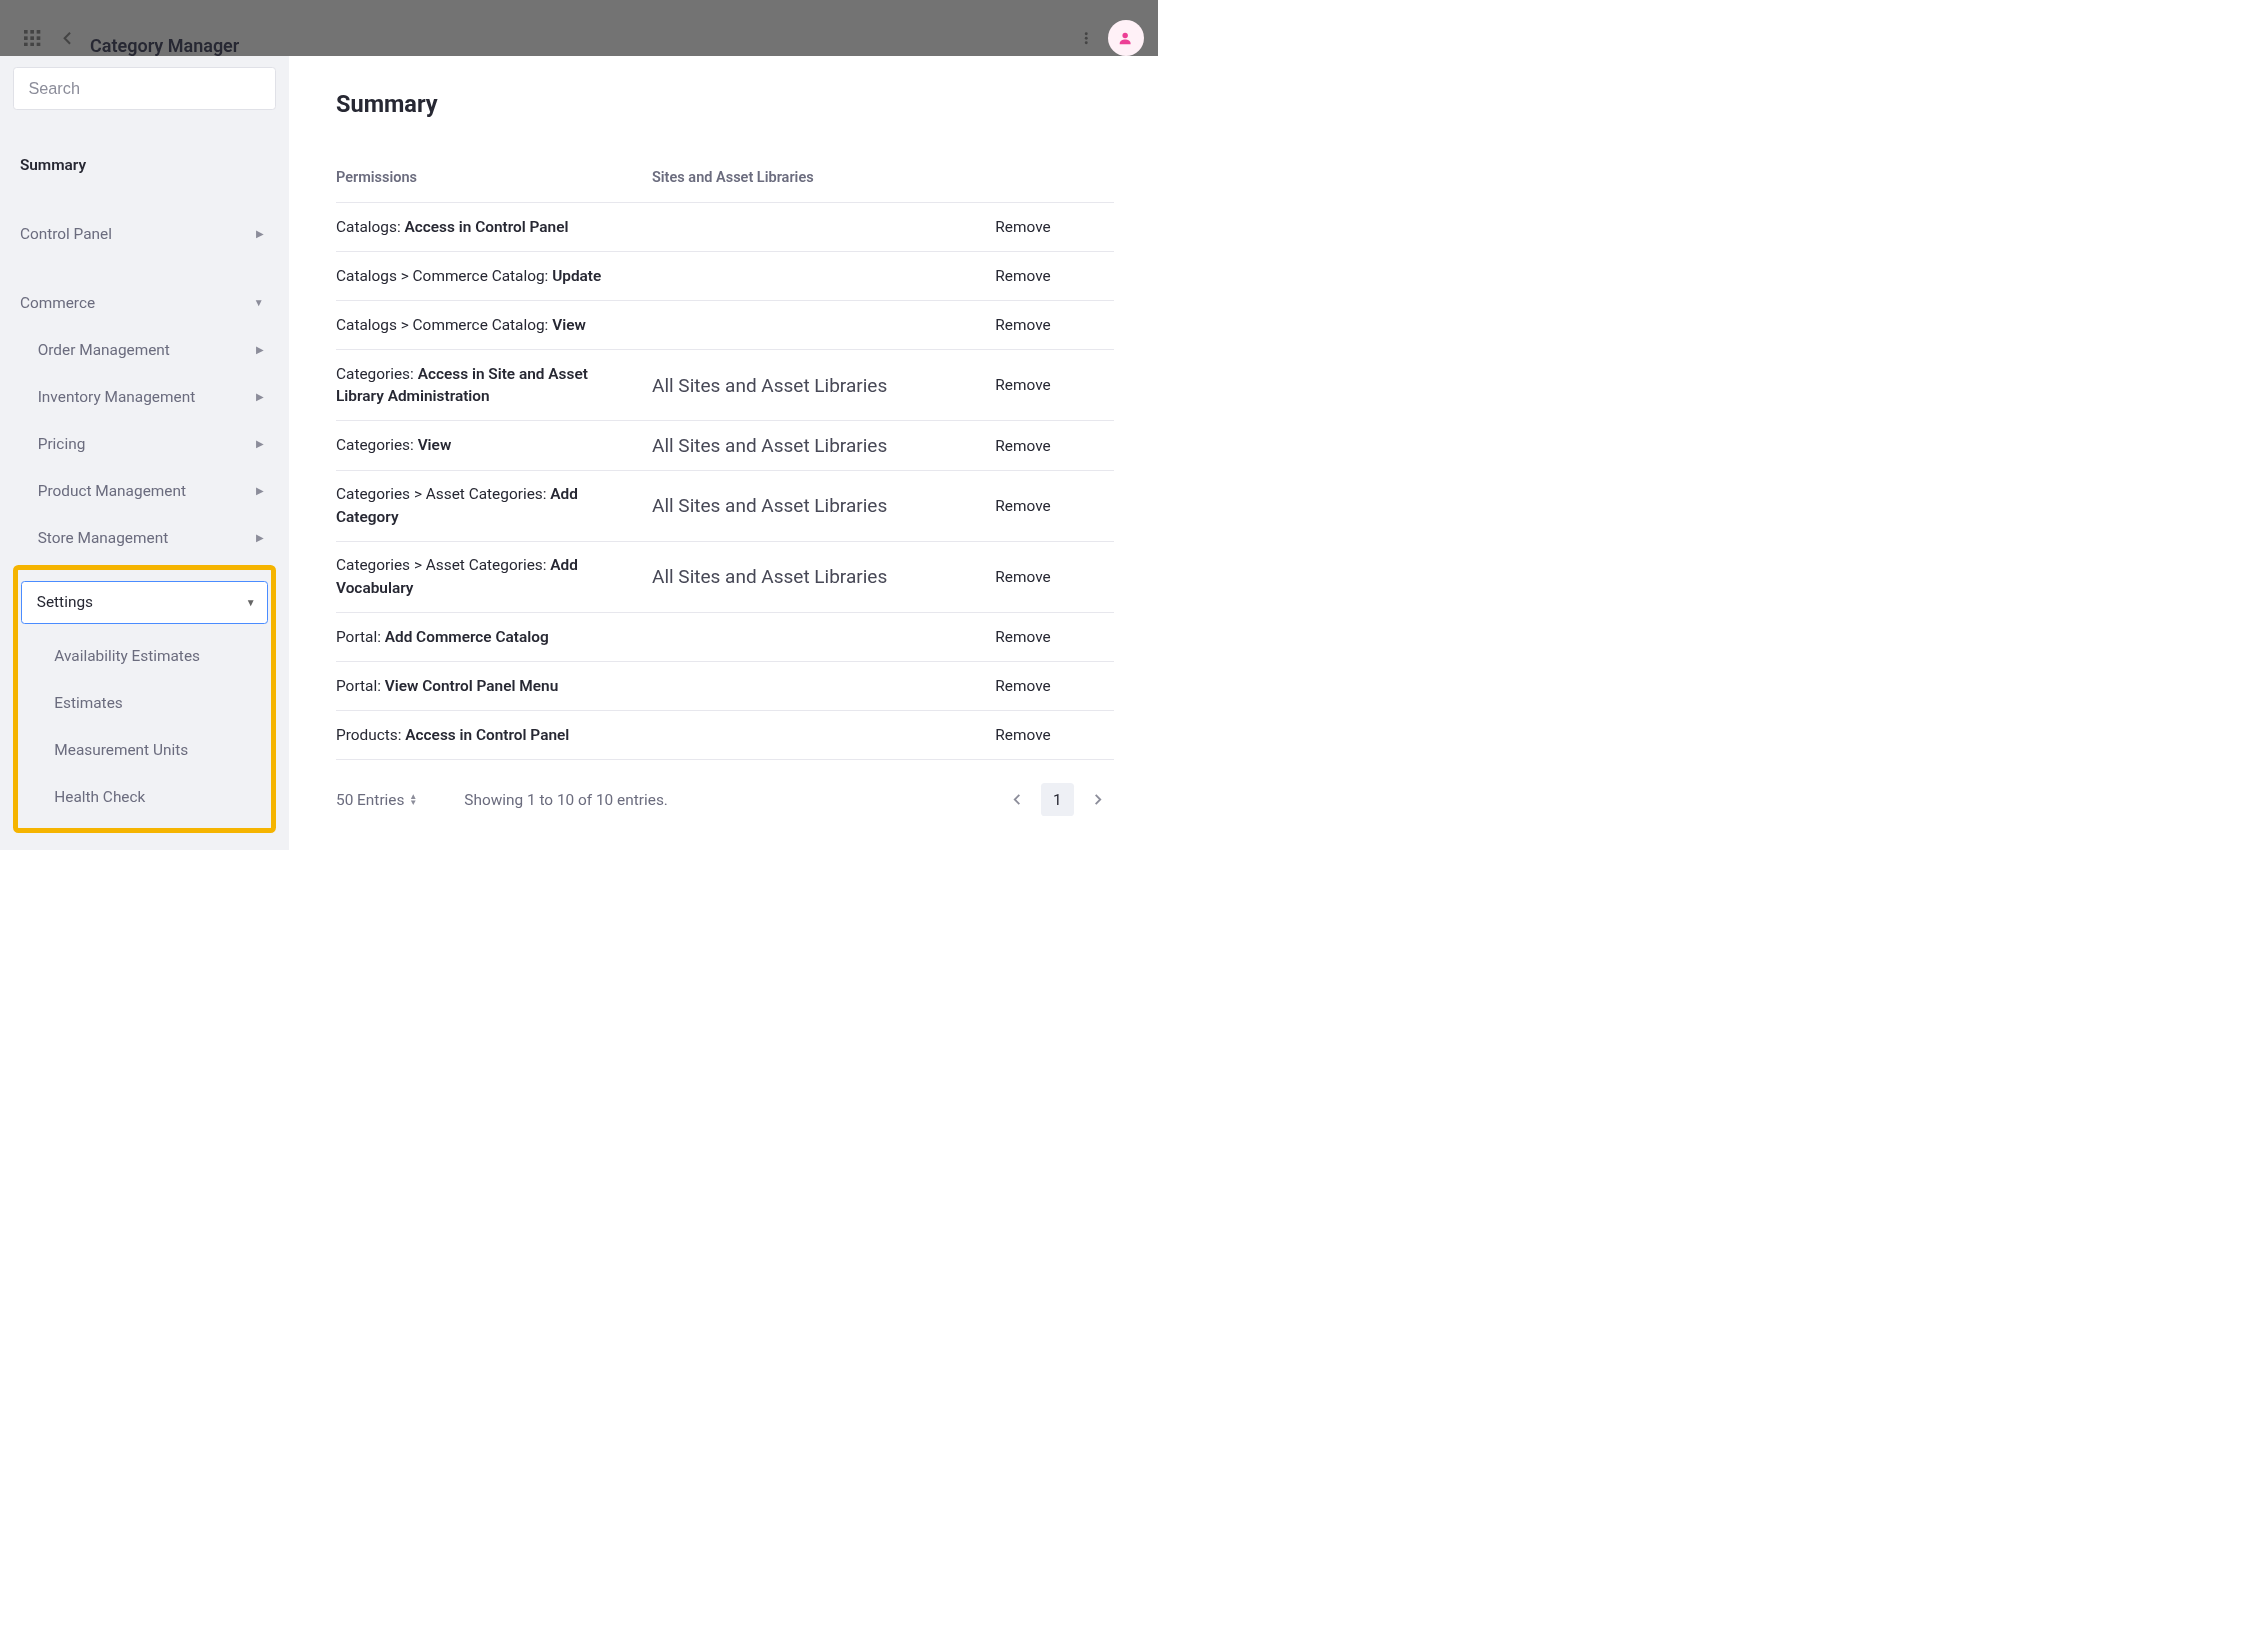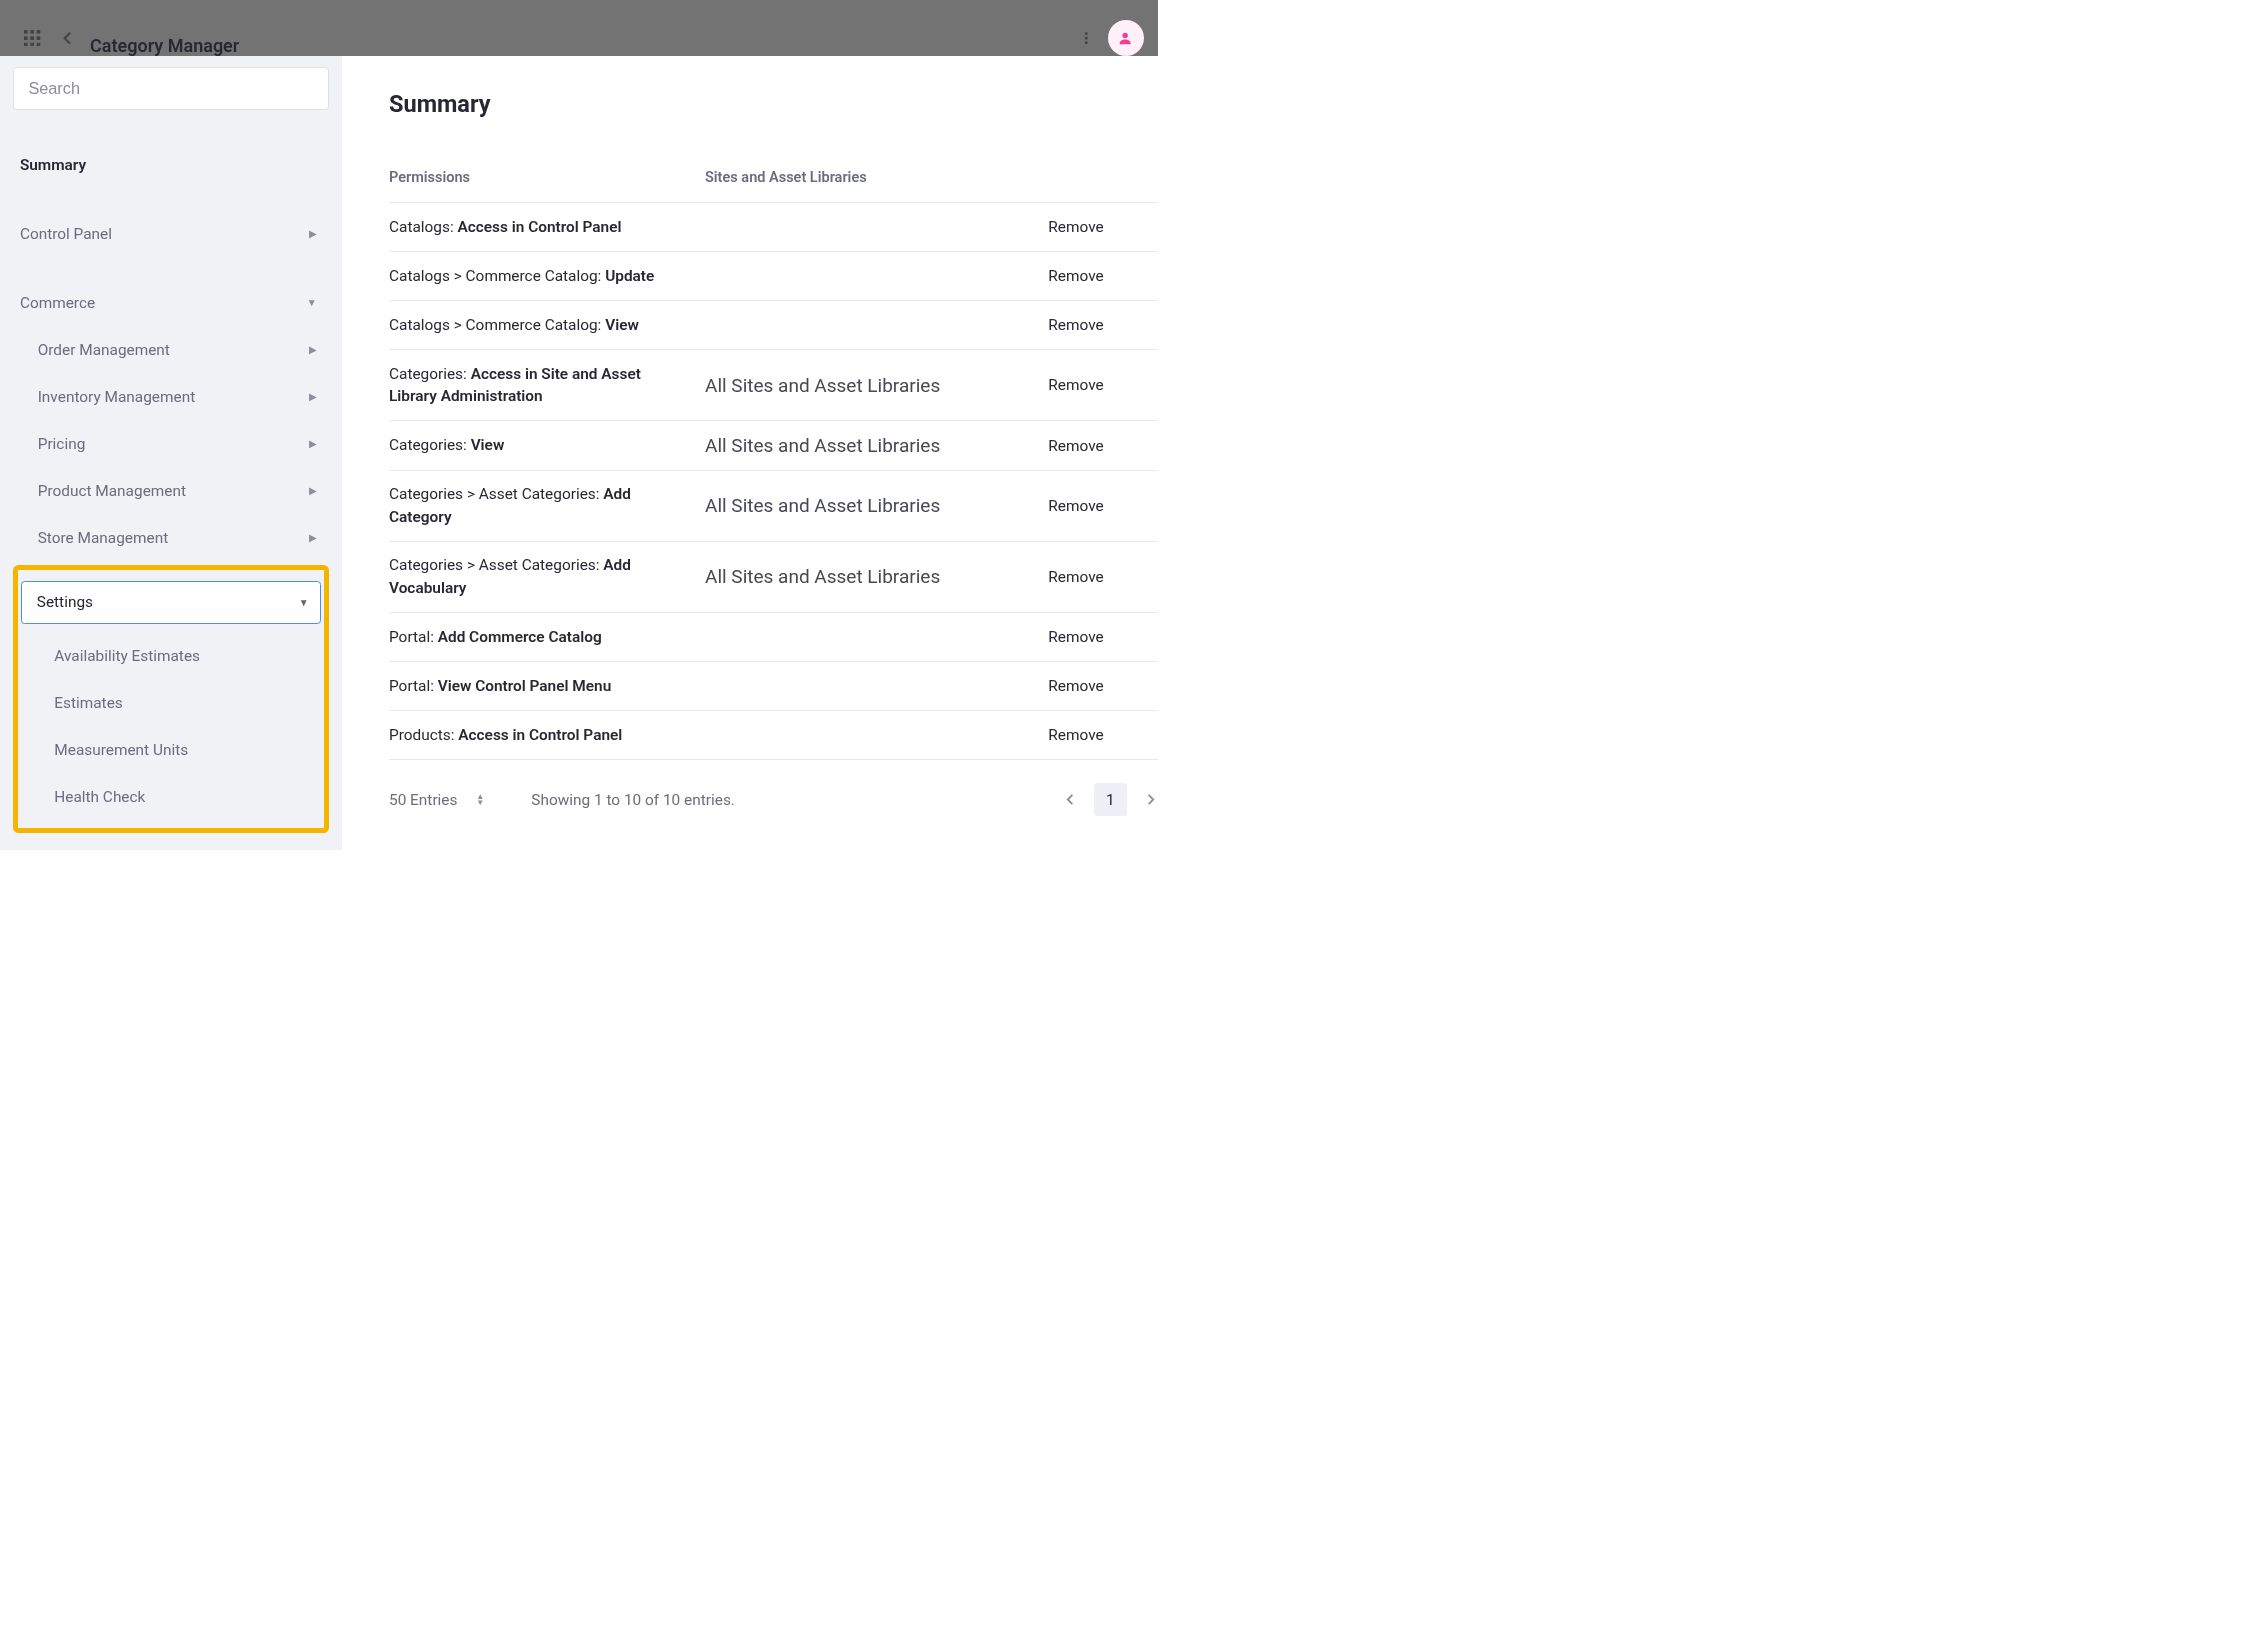--- a/index.html
+++ b/index.html
@@ -18,21 +18,21 @@
 
   
   .header{height:56px;background:#737373;display:flex;align-items:flex-end;padding:0 14.5px;}
   .hbtn{width:36px;height:36px;border-radius:3.6px;display:flex;align-items:center;justify-content:center;color:#444;cursor:pointer;}
   .page-title{font-size:18px;font-weight:600;margin-left:3.6px;}
   .spacer{flex:1;}
   .avatar{width:36px;height:36px;border-radius:50%;background:#fff1f7;display:flex;align-items:center;justify-content:center;color:var(--pink);margin-left:3.6px;cursor:pointer;}
 
   
   .body{display:flex;height:calc(100% - 56px);}
-  .sidebar{width:342px;background:var(--side-bg);padding:11px 12.7px 0 12.7px;overflow-y:auto;}
+  .sidebar{width:289px;background:var(--side-bg);padding:11px 12.7px 0 12.7px;overflow-y:auto;}
   .main{flex:1;padding:9px 12.7px 0 22px;overflow:hidden;position:relative;}
 
   
   .search{background:#fff;border:0.9px solid #e0e1e7;border-radius:3.6px;height:43px;display:flex;align-items:center;padding:0 12.7px;margin-bottom:31px;}
   .search input{border:none;outline:none;width:100%;font-size:16.3px;color:var(--text);}
   .search input::placeholder{color:#8c8d9a;}
 
   
   .nav-item{display:flex;align-items:center;height:47px;padding:0 12.7px 0 7.2px;color:var(--muted);font-size:15.4px;border-radius:3.6px;cursor:pointer;user-select:none;}
   .nav-item.active{color:var(--text);font-weight:600;}
@@ -52,21 +52,21 @@
   .tbl-head,.tbl-row{display:grid;grid-template-columns:289px 253px 1fr;align-items:center;gap:27px;}
   .tbl-head{color:var(--muted);font-size:14.5px;font-weight:600;border-bottom:0.9px solid var(--border);padding-bottom:16.3px;}
   .tbl-row{border-bottom:0.9px solid var(--border);padding:12.7px 0;min-height:49px;}
   .perm{font-size:15.4px;color:var(--text);line-height:1.45;}
   .perm b{font-weight:600;}
   .scope{font-size:19px;color:#474856;}
   .remove{font-size:15.4px;color:var(--text);cursor:pointer;text-align:center;}
 
   
   .tbl-footer{display:flex;align-items:center;color:var(--muted);font-size:15.4px;padding:23.5px 0 0 0;}
-  .entries{display:flex;align-items:center;gap:17px;cursor:pointer;}
+  .entries{display:flex;align-items:center;gap:3px;cursor:pointer;}
   .sort-icon{display:inline-flex;flex-direction:column;line-height:5.4px;font-size:8.1px;margin-left:1.8px;color:#8c8d9a;}
   .showing{margin-left:47px;}
   .pager{margin-left:auto;display:flex;align-items:center;gap:7.2px;}
   .pagebtn{width:33px;height:33px;display:flex;align-items:center;justify-content:center;border-radius:3.6px;color:#8c8d9a;cursor:pointer;}
   .pagecur{width:33px;height:33px;display:flex;align-items:center;justify-content:center;background:#eef0f5;border-radius:3.6px;color:var(--text);}
 
   svg{display:block;}
 </style>
 </head>
 <body>

